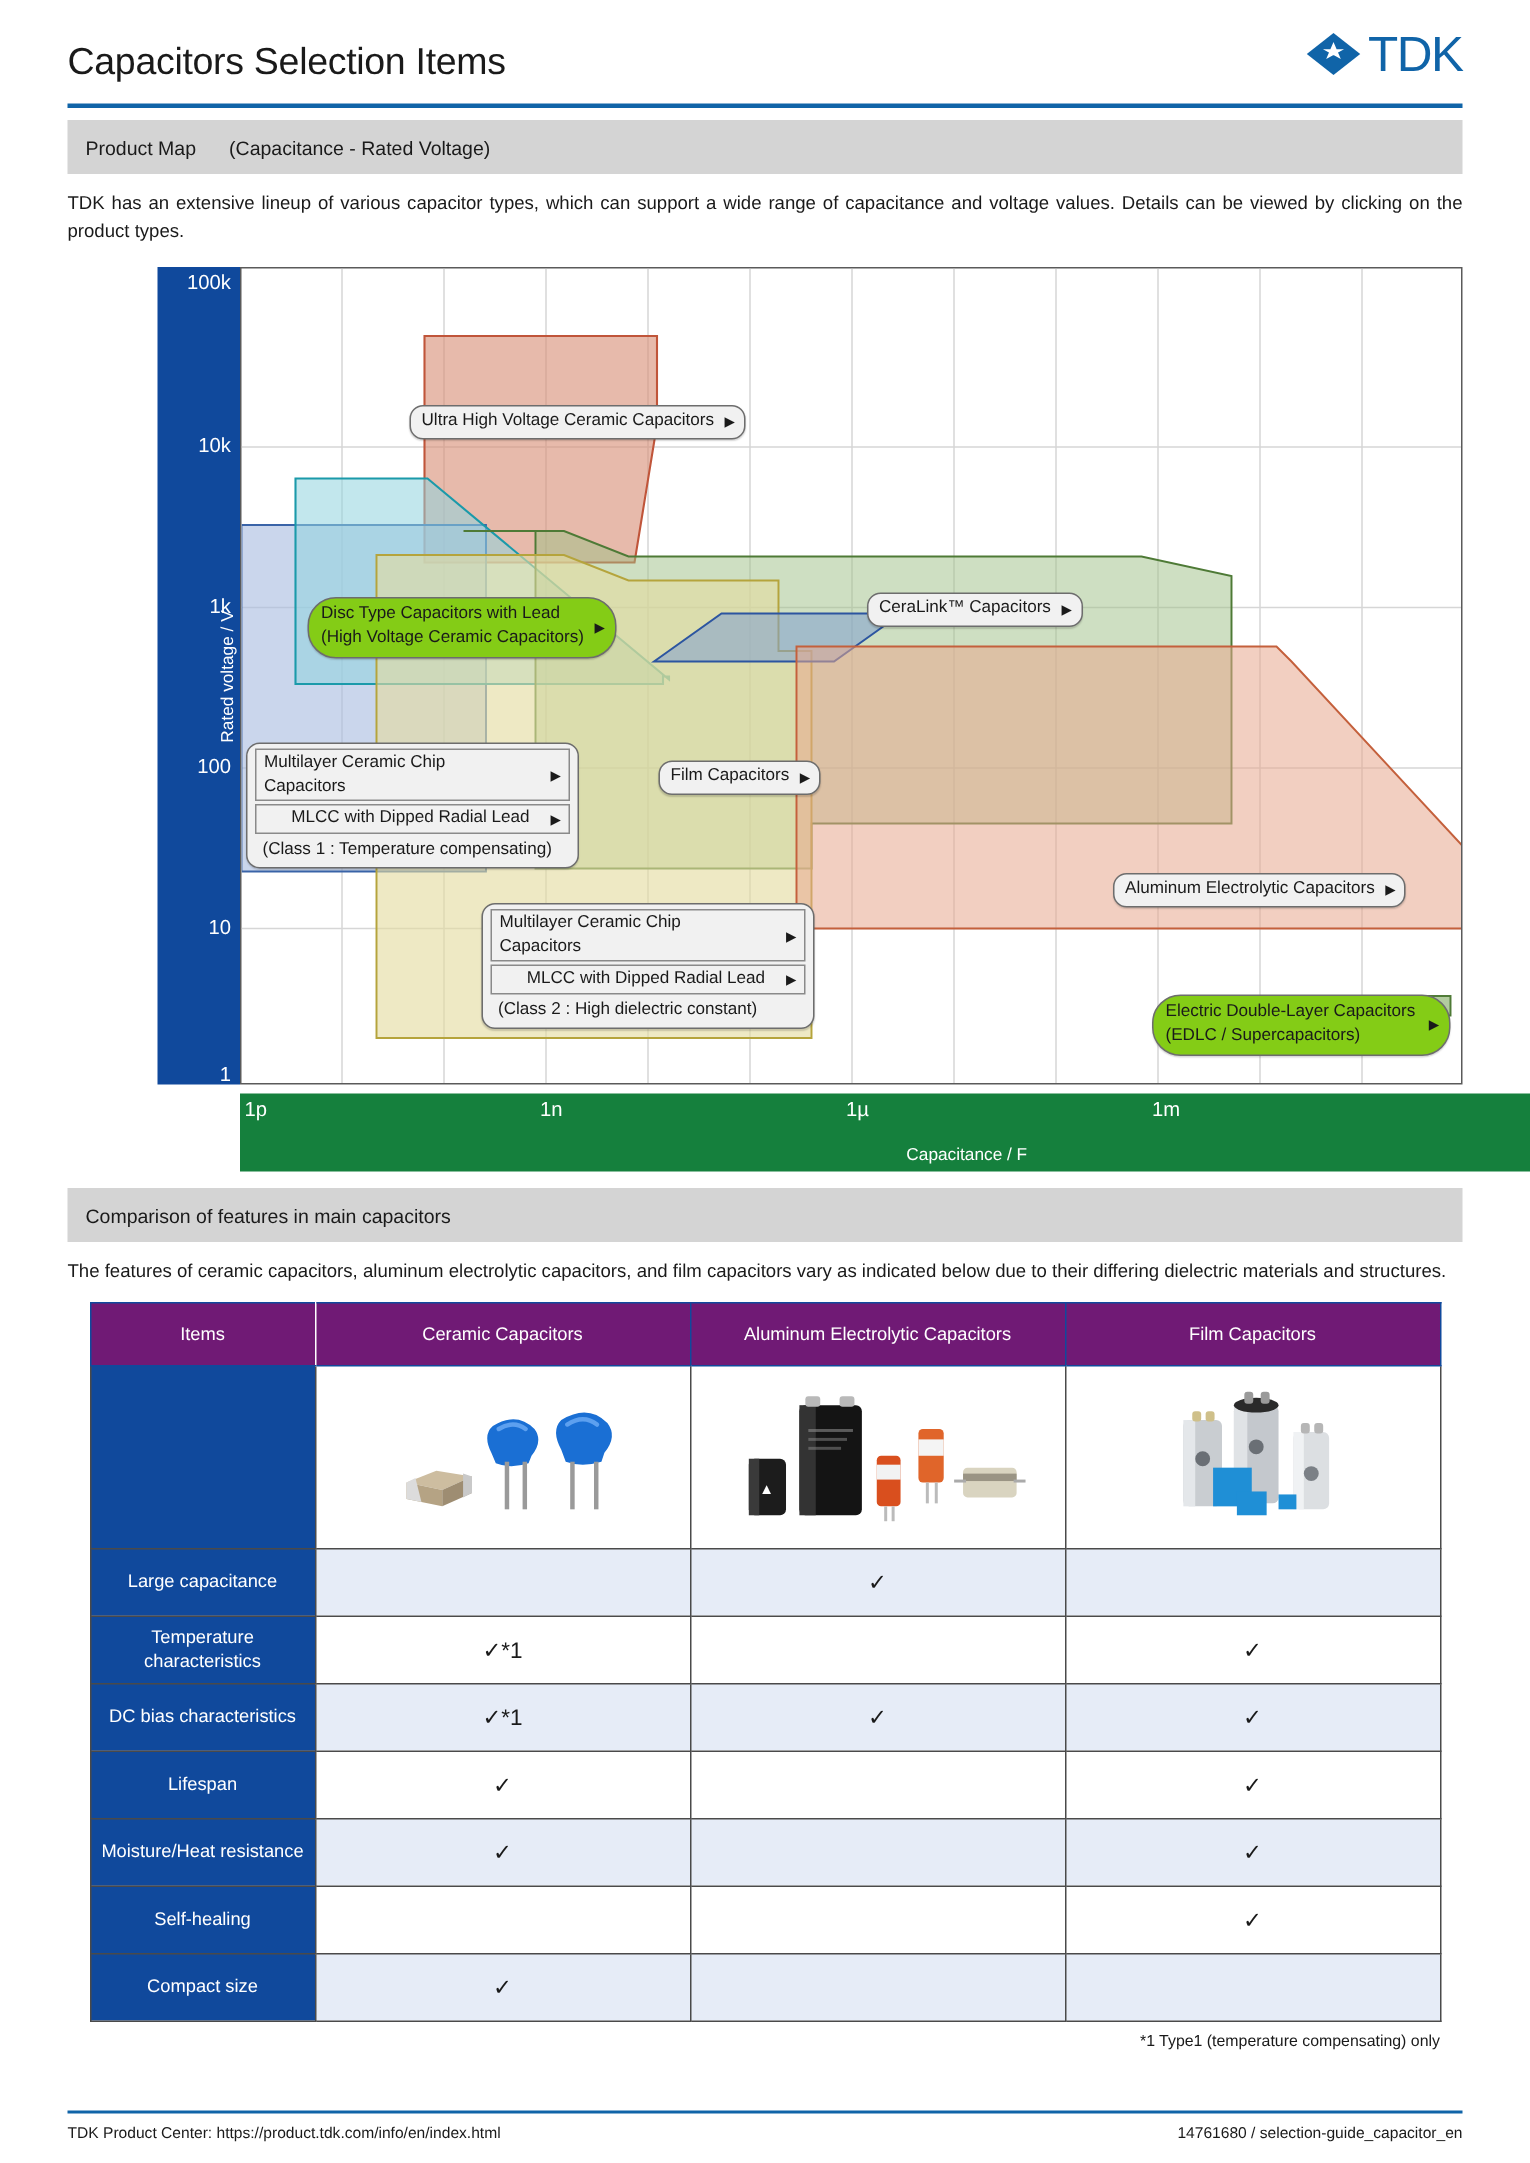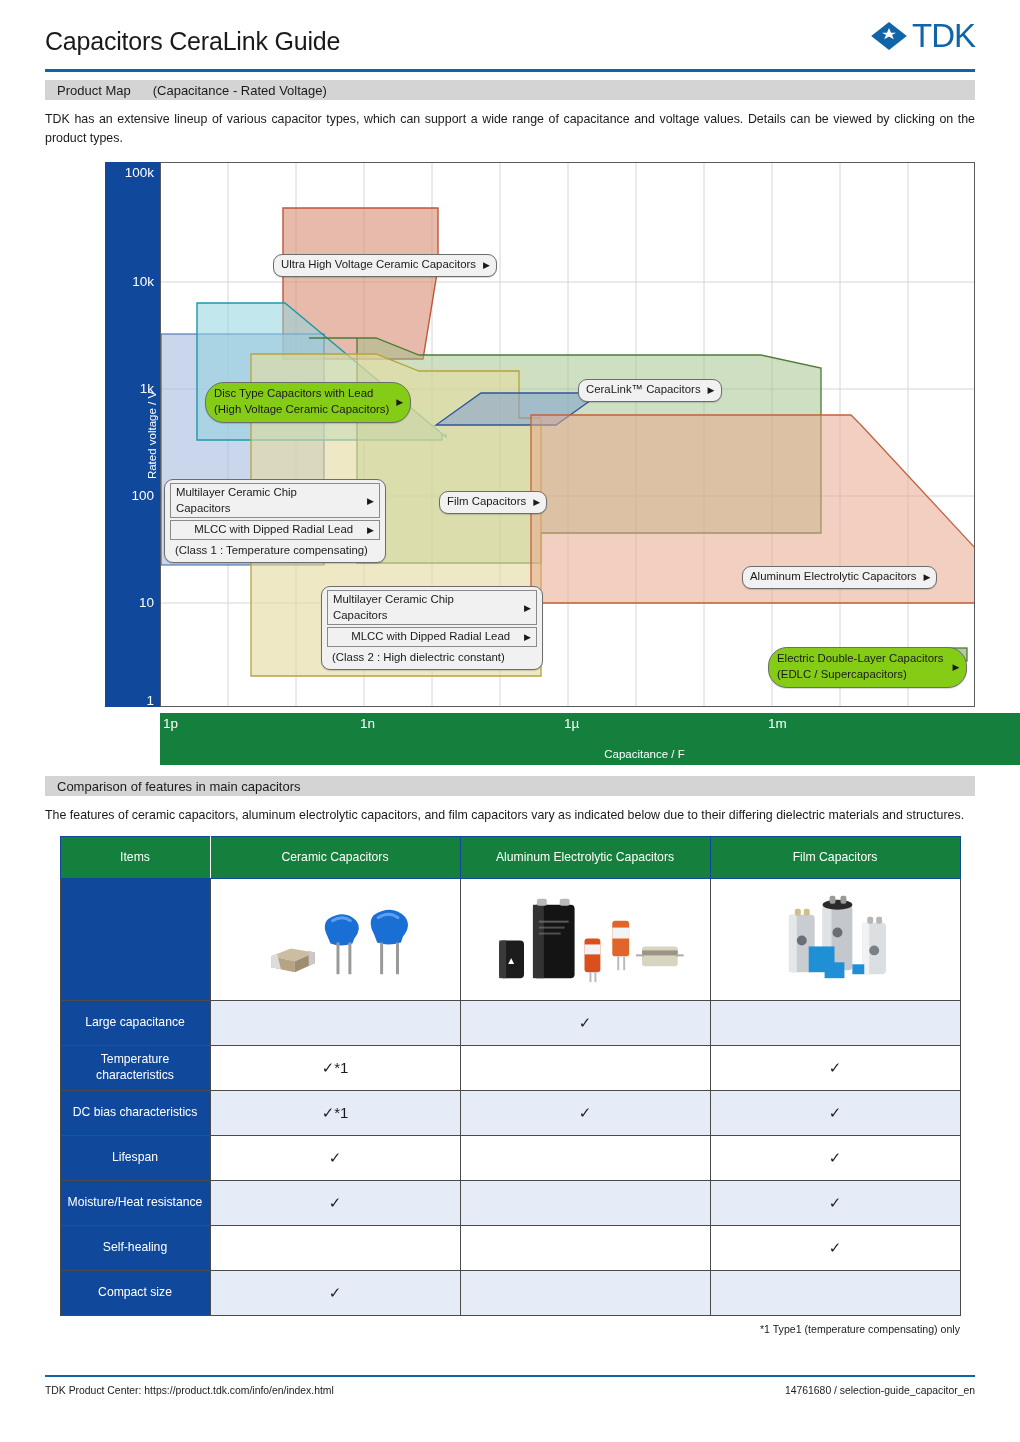--- a/index.html
+++ b/index.html
@@ -39,21 +39,21 @@
 
   .rule-blue {
     height: 3px;
     background: #1064a8;
     margin-top: 13px;
   }
 
   
   .section-bar {
     background: #d4d4d4;
-    height: 20px;
+    height: 36px;
     display: flex;
     align-items: center;
     padding-left: 12px;
     font-size: 13px;
     color: #1a1a1a;
     margin-top: 8px;
   }
   .section-bar .sb-sub { margin-left: 22px; }
 
   .intro {
@@ -166,21 +166,21 @@
     margin: 10px auto 0 auto;
     border-collapse: collapse;
     table-layout: fixed;
   }
   table.cmp th, table.cmp td {
     border: 1px solid #4a4a4a;
     text-align: center;
     vertical-align: middle;
   }
   table.cmp thead th {
-    background: #15803d;
+    background: #701a75;
     color: #ffffff;
     font-size: 12.2px;
     font-weight: 400;
     height: 42px;
     border-color: #10499c;
   }
   table.cmp thead th.first { border-right: 1px solid #ffffff; }
   td.rowhdr {
     background: #10499c;
     color: #ffffff;
@@ -205,21 +205,21 @@
     display: flex; justify-content: space-between;
     font-size: 10.4px; color: #1a1a1a; padding-top: 8px;
   }
 </style>
 </head>
 <body>
 
 <div class="page">
 
   <div class="header">
-    <div class="page-title">Capacitors CeraLink Guide</div>
+    <div class="page-title">Capacitors Selection Items</div>
     <div class="tdk-logo">
       <svg class="tdk-mark" viewBox="0 0 40 32">
         <path d="M20 1 L39 16 L20 31 L1 16 Z" fill="#1064a8"></path>
         <path d="M20 7.5 L25.2 19.5 L12.5 12.6 L27.5 12.6 L14.8 19.5 Z" fill="#ffffff"></path>
       </svg>
       <span class="tdk-word">TDK</span>
     </div>
   </div>
   <div class="rule-blue"></div>
 

